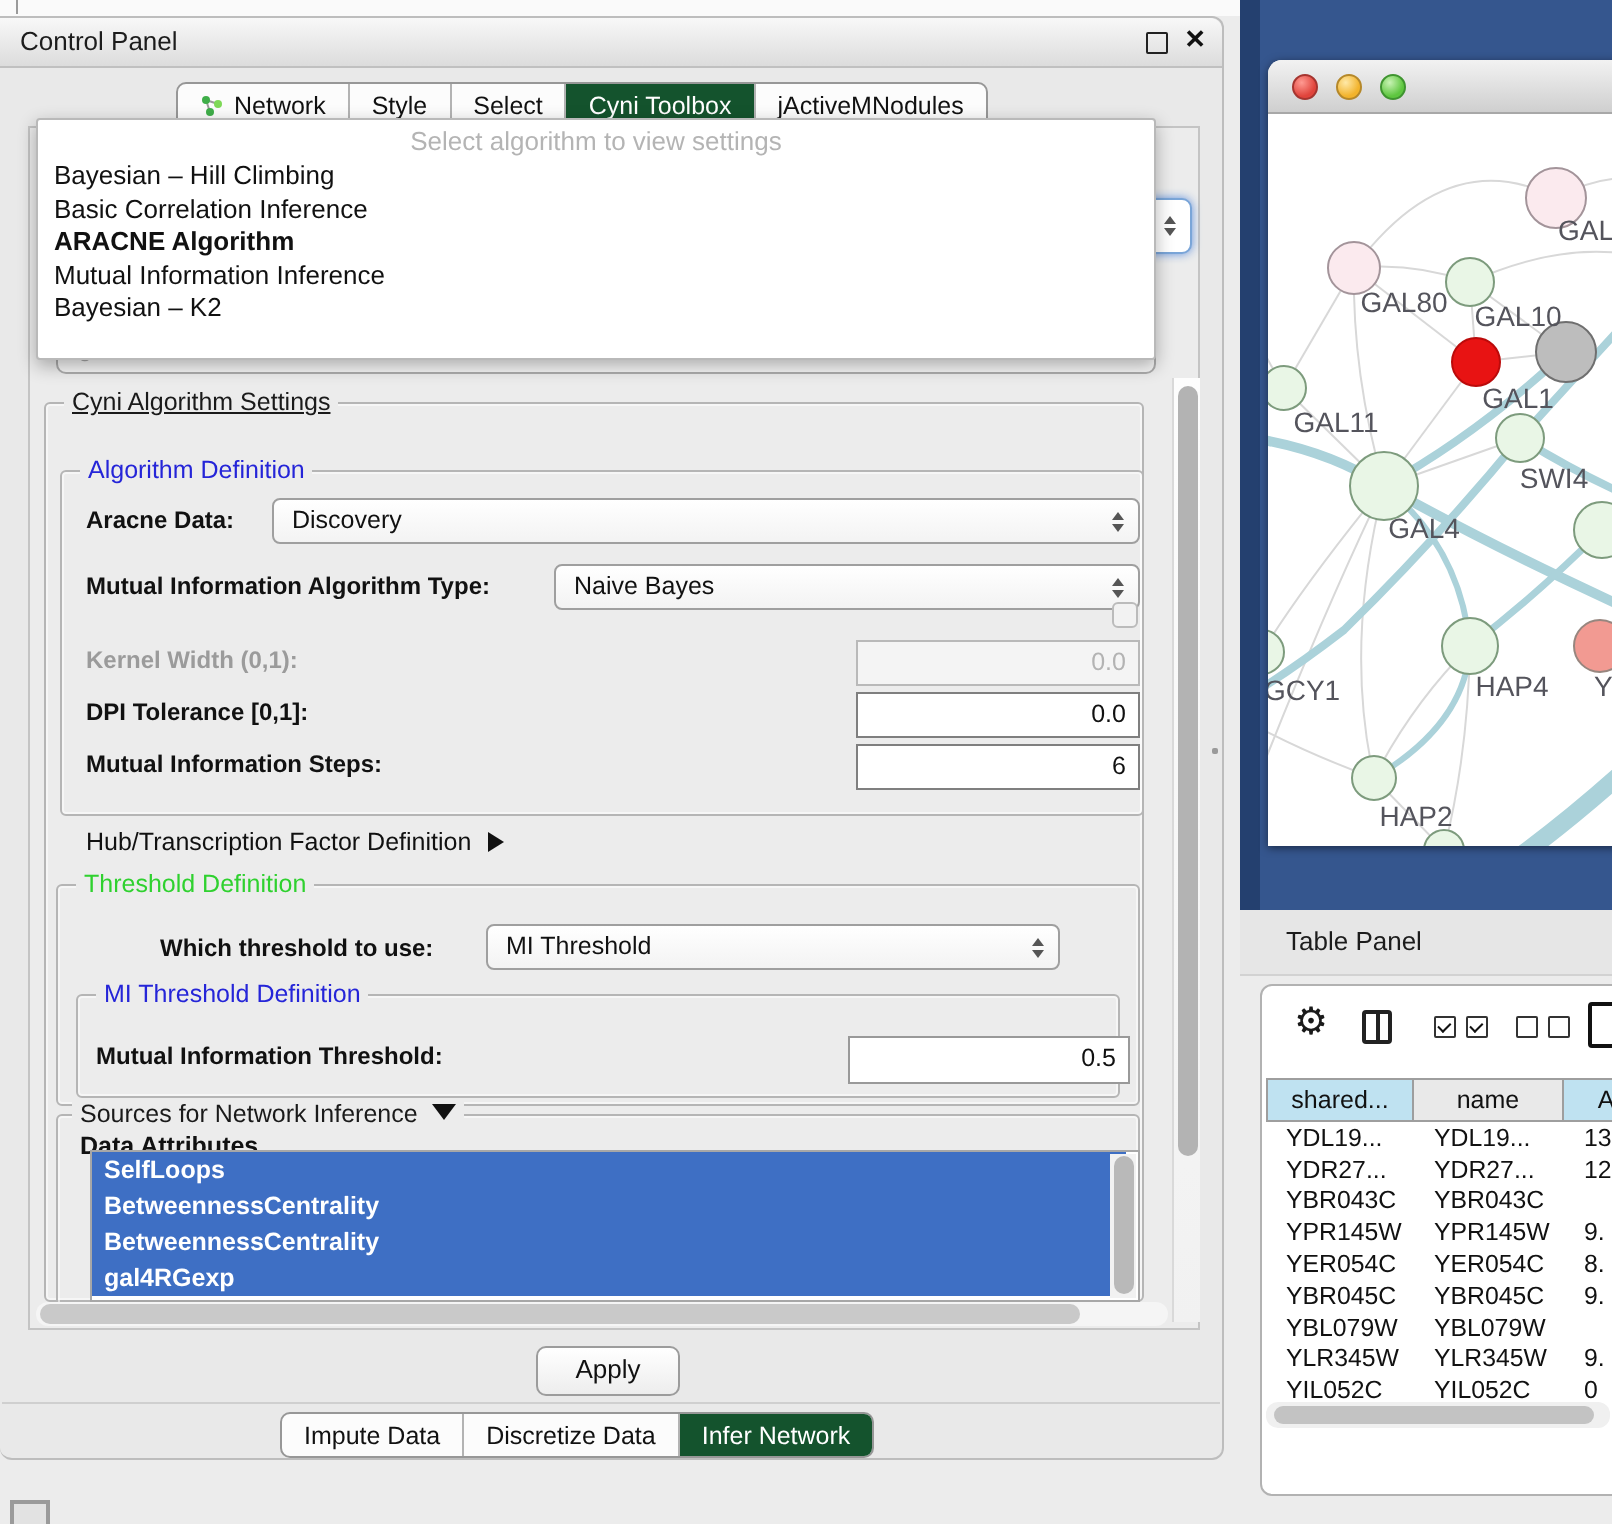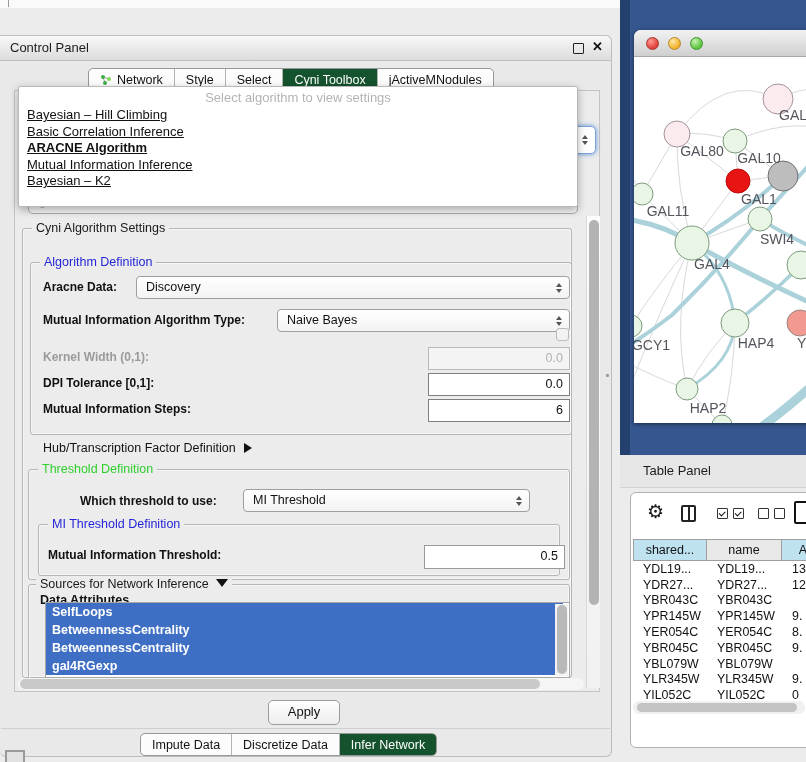--- a/index.html
+++ b/index.html
@@ -4,21 +4,21 @@
 <style>
   html,body{margin:0;padding:0;width:806px;height:762px;overflow:hidden;
     background:#ececec;font-family:"Liberation Sans",sans-serif;}
   body{position:relative;}
   .abs{position:absolute;}
 
   
   .top-strip{left:0;top:0;width:806px;height:8px;background:#fafafa;}
   .top-tick{left:8px;top:0;width:1px;height:7px;background:#9a9a9a;}
   .control-panel{left:0;top:8px;width:612px;height:722px;background:#e9e9e9;
-    border:1px solid #bdbdbd;border-left:none;border-radius:0 6px 6px 6px;box-sizing:border-box;margin-top:27px;}
+    border:1px solid #bdbdbd;border-left:none;border-radius:0 6px 6px 6px;box-sizing:border-box;}
   .titlebar{left:0;top:0;right:0;height:24px;
     background:linear-gradient(#f8f8f8,#dcdcdc);border-bottom:1px solid #c0c0c0;
     border-radius:0 6px 0 0;}
   .cp-title{left:10px;top:4px;font-size:13px;color:#1c1c1c;}
   .float-box{right:27px;top:7px;width:9px;height:9px;border:1.5px solid #222;border-radius:1px;}
   .close-x{right:8px;top:3px;font-size:13px;font-weight:bold;color:#111;}
 
   
   .tabbar{display:flex;height:21px;background:#fcfcfc;border:1px solid #979797;
     border-radius:5px;overflow:hidden;font-size:12.5px;color:#111;align-items:stretch;}
@@ -36,21 +36,21 @@
     border:1px solid #adadad;border-radius:5px;z-index:2;box-sizing:border-box;
     color:#a8a8a8;font-size:12.5px;line-height:24px;padding-left:10px;overflow:hidden;}
   .bg-combo-focus{left:552px;top:90px;width:44px;height:28px;background:#fff;
     border:1px solid #7aa5d8;border-radius:5px;z-index:2;box-shadow:0 0 5px rgba(90,140,220,.95);box-sizing:border-box;}
 
   
   .popup{left:18px;top:50px;width:560px;height:121px;background:#fff;
     border:1px solid #b9b9b9;border-radius:2px;z-index:50;
     box-shadow:0 3px 9px rgba(0,0,0,.3);font-size:13px;box-sizing:border-box;}
   .popup .prompt{color:#b4b4b4;text-align:center;padding-top:3px;height:17px;}
-  .popup .item{padding:0 8px;height:16.5px;line-height:16.5px;color:#111;text-decoration:underline;}
+  .popup .item{padding:0 8px;height:16.5px;line-height:16.5px;color:#111;}
   .popup .item.bold{font-weight:bold;}
 
   
   .settings{left:14px;top:54px;width:586px;height:602px;z-index:10;overflow:hidden;}
   .grp{border:1px solid #b5b5b5;border-radius:3px;box-sizing:border-box;
     box-shadow:inset 0 0 0 1px rgba(255,255,255,.55);}
   .grp-title{font-size:12.5px;background:#ececec;padding:0 4px;white-space:nowrap;z-index:3;color:#1a1a1a;}
   .grp-title.blue{color:#2525d8;}
   .grp-title.green{color:#2fd12f;}
   .lbl{font-size:12px;font-weight:bold;color:#111;white-space:nowrap;}
@@ -191,21 +191,21 @@
     <div class="item">Bayesian – Hill Climbing</div>
     <div class="item">Basic Correlation Inference</div>
     <div class="item bold">ARACNE Algorithm</div>
     <div class="item">Mutual Information Inference</div>
     <div class="item">Bayesian – K2</div>
   </div>
 
   <div class="abs settings">
 
     <div class="abs grp" style="left:8px;top:138px;width:550px;height:450px;"></div>
-    <span class="abs grp-title" style="left:18px;top:131px;">Cyni Algorithm Settings</span>
+    <span class="abs grp-title" style="left:18px;top:131px;text-decoration:underline;">Cyni Algorithm Settings</span>
 
     <div class="abs grp" style="left:16px;top:172px;width:542px;height:173px;"></div>
     <span class="abs grp-title blue" style="left:26px;top:165px;">Algorithm Definition</span>
 
     <span class="abs lbl" style="left:29px;top:190px;">Aracne Data:</span>
     <div class="abs combo" style="left:122px;top:186px;width:434px;height:23px;">
       <span>Discovery</span>
       <span class="stepper">
           <span class="up"></span>
           <span class="dn"></span>

